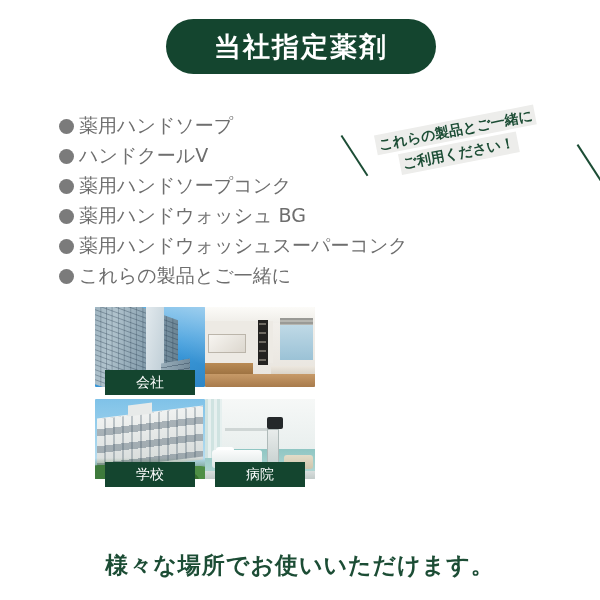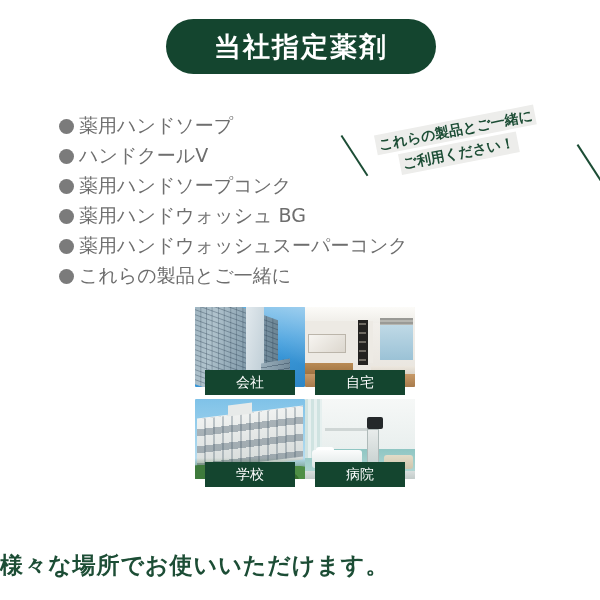--- a/index.html
+++ b/index.html
@@ -54,21 +54,21 @@
   }
   #anno-slash-right{
     right:-30px;bottom:-14px;width:2px;height:48px;
     transform:rotate(-22deg);
   }
 
   
   #location-grid{
     position:absolute;left:95px;top:307px;width:420px;
   }
-  .grid-row{display:flex;justify-content:center;margin-bottom:12px;}
+  .grid-row{display:flex;justify-content:flex-start;margin-bottom:12px;}
   .location-tile{position:relative;width:110px;}
   .tile-photo{
     width:110px;height:80px;overflow:hidden;position:relative;
     border-radius:1px;
   }
   .tile-label{
     position:absolute;left:50%;transform:translateX(-50%);
     bottom:-8px;min-width:70px;padding:4px 10px;
     background:#14452F;color:#fff;font-size:14px;text-align:center;
     white-space:nowrap;line-height:1.25;
@@ -221,21 +221,21 @@
   .p-school .trees{position:absolute;left:0;bottom:0;width:100%;height:26%;
     background:
       radial-gradient(ellipse at 12% 100%,#3E7A3C 0 46%,transparent 47%),
       radial-gradient(ellipse at 34% 105%,#4C8A45 0 42%,transparent 43%),
       radial-gradient(ellipse at 60% 102%,#39702F 0 40%,transparent 41%),
       radial-gradient(ellipse at 86% 104%,#4F8E46 0 44%,transparent 45%),
       linear-gradient(180deg,transparent,#2F6330);}
 
   
   #footer-caption{
-    position:absolute;left:0;top:550px;width:600px;text-align:left;
+    position:absolute;left:0;top:550px;width:600px;text-align:center;
     color:#1C4D35;font-size:23px;font-weight:bold;letter-spacing:1px;
   }
 </style>
 </head>
 <body>
 
 <div id="title-banner">
   <span id="title-text">当社指定薬剤</span>
 </div>
 
@@ -293,21 +293,20 @@
         <span class="ceil"></span>
         <span class="wall"></span>
         <span class="tv"></span>
         <span class="shelf"></span>
         <span class="blind"></span>
         <span class="win"></span>
         <span class="bench"></span>
         <span class="counter"></span>
         <span class="floor"></span>
       </div>
-      <div class="tile-label">自宅</div>
     </div>
 
   </div>
 
   <div class="grid-row">
 
 
     <div class="location-tile">
       <div class="tile-photo p-school">
         <span class="bldg"></span>

